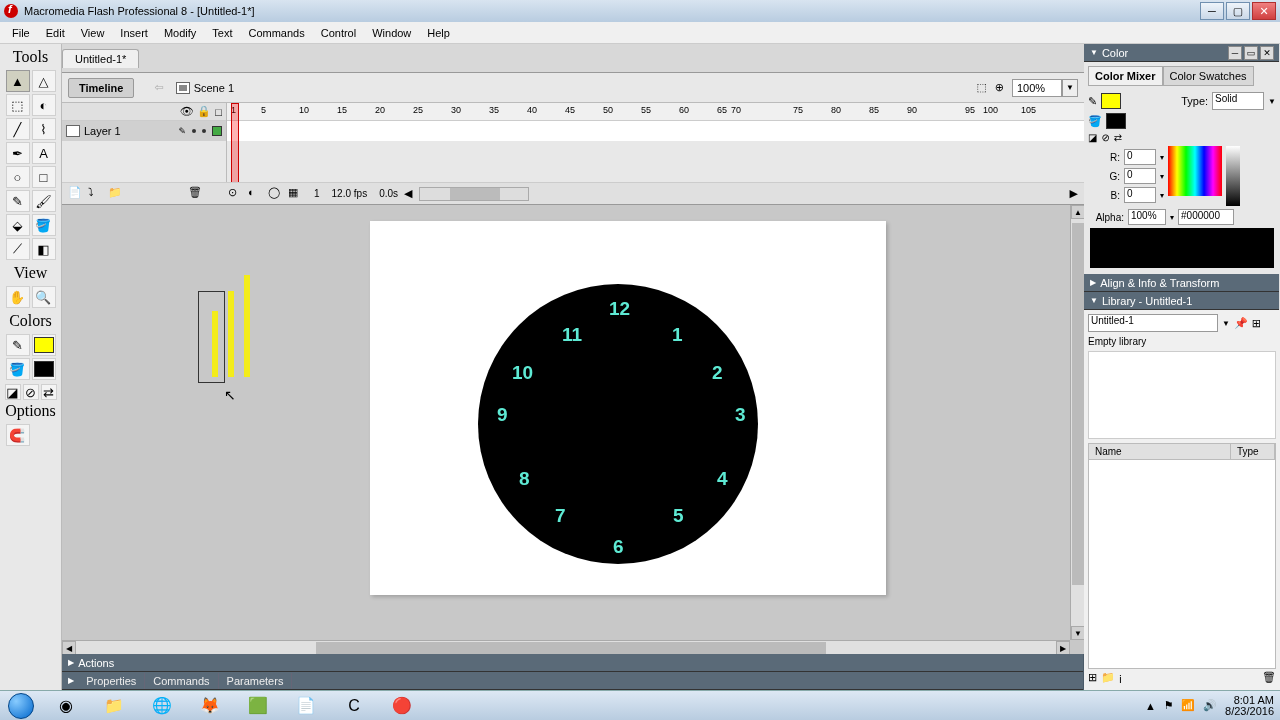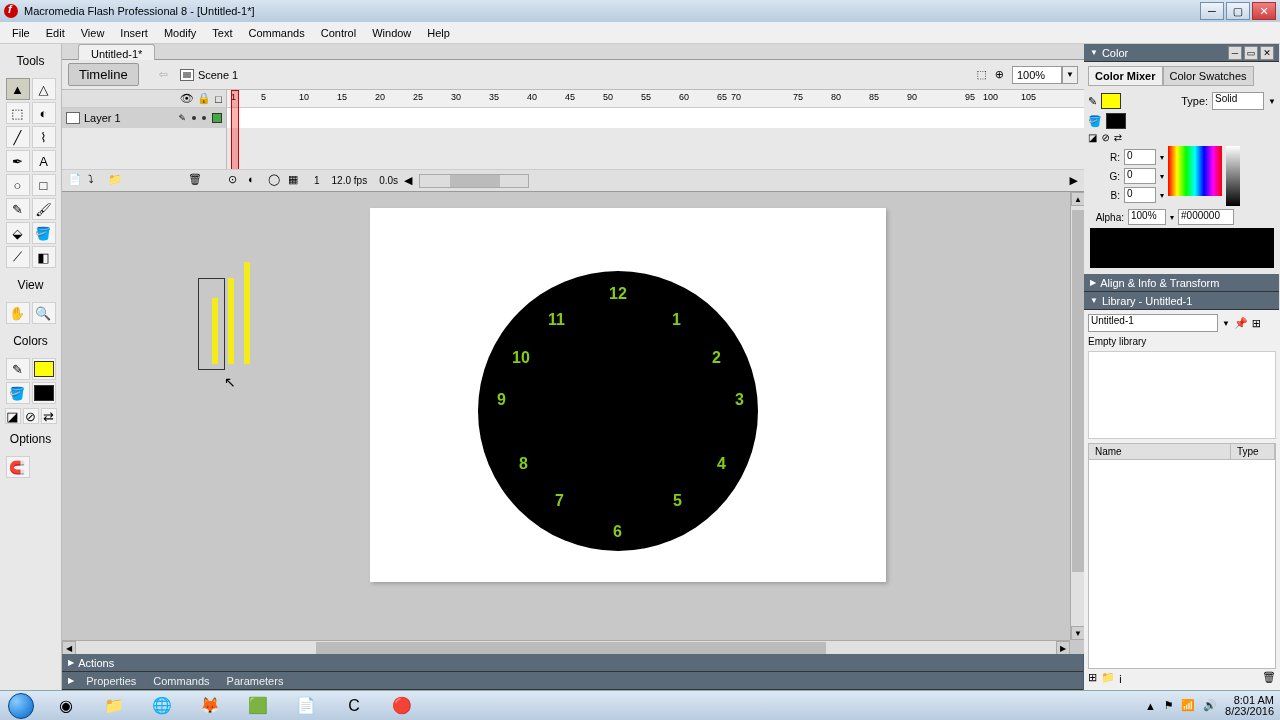--- a/index.html
+++ b/index.html
@@ -12,35 +12,35 @@
 .win-btns { display: flex; gap: 2px; }
 .win-btn { width: 24px; height: 18px; border: 1px solid #7090b0; background: linear-gradient(#eef4fa, #cad8e8); display: flex; align-items: center; justify-content: center; cursor: default; }
 .win-btn.close { background: linear-gradient(#f08080, #d04040); border-color: #b03030; color: #fff; }
 
 .menubar { height: 22px; background: #f0f0f0; display: flex; align-items: center; padding: 0 4px; border-bottom: 1px solid #ccc; }
 .menubar span { padding: 2px 8px; cursor: default; }
 
 .main-area { display: flex; height: 646px; }
 
 .toolbox { width: 62px; background: #e8e8e8; border-right: 1px solid #bbb; display: flex; flex-direction: column; align-items: center; padding-top: 2px; }
-.tool-header { font-size: 12px; margin: 8px 0; }
+.tool-header { font-size: 16px; margin: 2px 0; font-family: Liberation Serif, serif; }
 .tool-grid { display: grid; grid-template-columns: 24px 24px; gap: 2px; padding: 2px; }
 .tool-btn { width: 24px; height: 22px; border: 1px solid #d0d0d0; background: #f4f4f4; display: flex; align-items: center; justify-content: center; cursor: default; font-size: 13px; }
 .tool-btn.active { background: #d0d0c0; border-color: #999; }
 .color-swatch { width: 20px; height: 16px; border: 1px solid #333; }
 .color-swatch.black { background: #000; }
 .color-swatch.yellow { background: #ff0; }
 
 .center { flex: 1; display: flex; flex-direction: column; background: #808080; }
 
-.doc-tab-row { height: 16px; background: #d8d8d8; display: flex; align-items: flex-start; padding-left: 16px; border-bottom: 1px solid #999; }
+.doc-tab-row { height: 29px; background: #d8d8d8; display: flex; align-items: center; padding-left: 0; border-bottom: 1px solid #999; }
 .doc-tab { padding: 3px 12px; background: #f0f0f0; border: 1px solid #aaa; border-bottom: none; border-radius: 3px 3px 0 0; font-size: 11px; }
 
 .scene-bar { height: 30px; background: #e8e8e8; display: flex; align-items: center; padding: 0 6px; border-bottom: 1px solid #bbb; }
-.timeline-btn { padding: 3px 10px; background: #d0d0d0; border: 1px solid #999; border-radius: 2px; font-size: 13px; margin-right: 20px; }
+.timeline-btn { padding: 3px 10px; background: #d0d0d0; border: 1px solid #999; border-radius: 2px; font-size: 11px; margin-right: 20px; font-weight: bold; }
 .scene-icon { width: 14px; height: 12px; background: #fff; border: 1px solid #666; margin-right: 4px; position: relative; }
 .scene-icon::after { content: ''; position: absolute; width: 8px; height: 6px; background: #888; left: 2px; top: 2px; }
 .scene-bar .spacer { flex: 1; }
 .zoom-box { width: 50px; height: 18px; border: 1px solid #999; background: #fff; padding: 0 4px; display: flex; align-items: center; font-size: 11px; margin-left: 4px; }
 .dropdown-arrow { width: 16px; height: 18px; border: 1px solid #999; background: #eee; display: flex; align-items: center; justify-content: center; font-size: 8px; }
 
 .timeline-area { height: 102px; background: #e8e8e8; border-bottom: 1px solid #999; display: flex; flex-direction: column; }
 .timeline-top { display: flex; height: 80px; }
 .layer-panel { width: 165px; border-right: 1px solid #bbb; }
 .layer-header { height: 18px; display: flex; align-items: center; justify-content: flex-end; padding: 0 4px; gap: 4px; background: #e0e0e0; border-bottom: 1px solid #ccc; }
@@ -60,21 +60,21 @@
 .tl-icon { width: 18px; height: 16px; margin-right: 2px; display: inline-block; }
 .tl-info { margin: 0 6px; font-size: 10px; }
 .tl-scroll { flex: 0 0 110px; height: 14px; background: #ddd; border: 1px solid #aaa; margin-left: 6px; position: relative; }
 .tl-thumb { position: absolute; width: 50px; height: 12px; background: #bbb; left: 30px; }
 
 .stage-scroll { flex: 1; background: #c8c8c8; overflow: hidden; position: relative; }
 .stage-content { position: absolute; left: 0; top: 0; width: 1060px; height: 410px; }
 .canvas { position: absolute; left: 308px; top: 16px; width: 516px; height: 374px; background: #fff; box-shadow: 2px 2px 4px rgba(0,0,0,0.2); }
 
 .clock { position: absolute; left: 108px; top: 63px; width: 280px; height: 280px; background: #000; border-radius: 50%; }
-.clock-num { position: absolute; color: #84cc16; font-weight: bold; font-size: 16px; }
+.clock-num { position: absolute; color: #5eead4; font-weight: bold; font-size: 19px; }
 
 .yellow-bars { position: absolute; left: 136px; top: 70px; }
 .ybar { position: absolute; width: 6px; background: #f3ec1a; }
 .sel-rect { position: absolute; border: 1px solid #333; width: 27px; height: 92px; left: 0; top: 16px; }
 .cursor-arrow { position: absolute; left: 26px; top: 112px; font-size: 14px; color: #000; }
 
 .hscroll { position: absolute; bottom: 0; left: 0; right: 14px; height: 14px; background: #e0e0e0; border-top: 1px solid #aaa; display: flex; }
 .vscroll { position: absolute; right: 0; top: 0; bottom: 14px; width: 14px; background: #e0e0e0; border-left: 1px solid #aaa; }
 .scroll-arrow { width: 14px; height: 14px; background: #d0d0d0; border: 1px solid #aaa; display: flex; align-items: center; justify-content: center; font-size: 8px; }
 .scroll-track { flex: 1; position: relative; }
@@ -289,21 +289,21 @@
             <div class="clock-num" style="left:194px;top:40px">1</div>
             <div class="clock-num" style="left:234px;top:78px">2</div>
             <div class="clock-num" style="left:257px;top:120px">3</div>
             <div class="clock-num" style="left:239px;top:184px">4</div>
             <div class="clock-num" style="left:195px;top:221px">5</div>
             <div class="clock-num" style="left:135px;top:252px">6</div>
             <div class="clock-num" style="left:77px;top:221px">7</div>
             <div class="clock-num" style="left:41px;top:184px">8</div>
             <div class="clock-num" style="left:19px;top:120px">9</div>
             <div class="clock-num" style="left:34px;top:78px">10</div>
-            <div class="clock-num" style="left:70px;top:40px">11</div>
+            <div class="clock-num" style="left:84px;top:40px">11</div>
           </div>
         </div>
         <div class="yellow-bars">
           <div class="sel-rect"></div>
           <div class="ybar" style="left:14px;top:36px;height:66px"></div>
           <div class="ybar" style="left:30px;top:16px;height:86px"></div>
           <div class="ybar" style="left:46px;top:0;height:102px"></div>
           <div class="cursor-arrow">↖</div>
         </div>
       </div>

